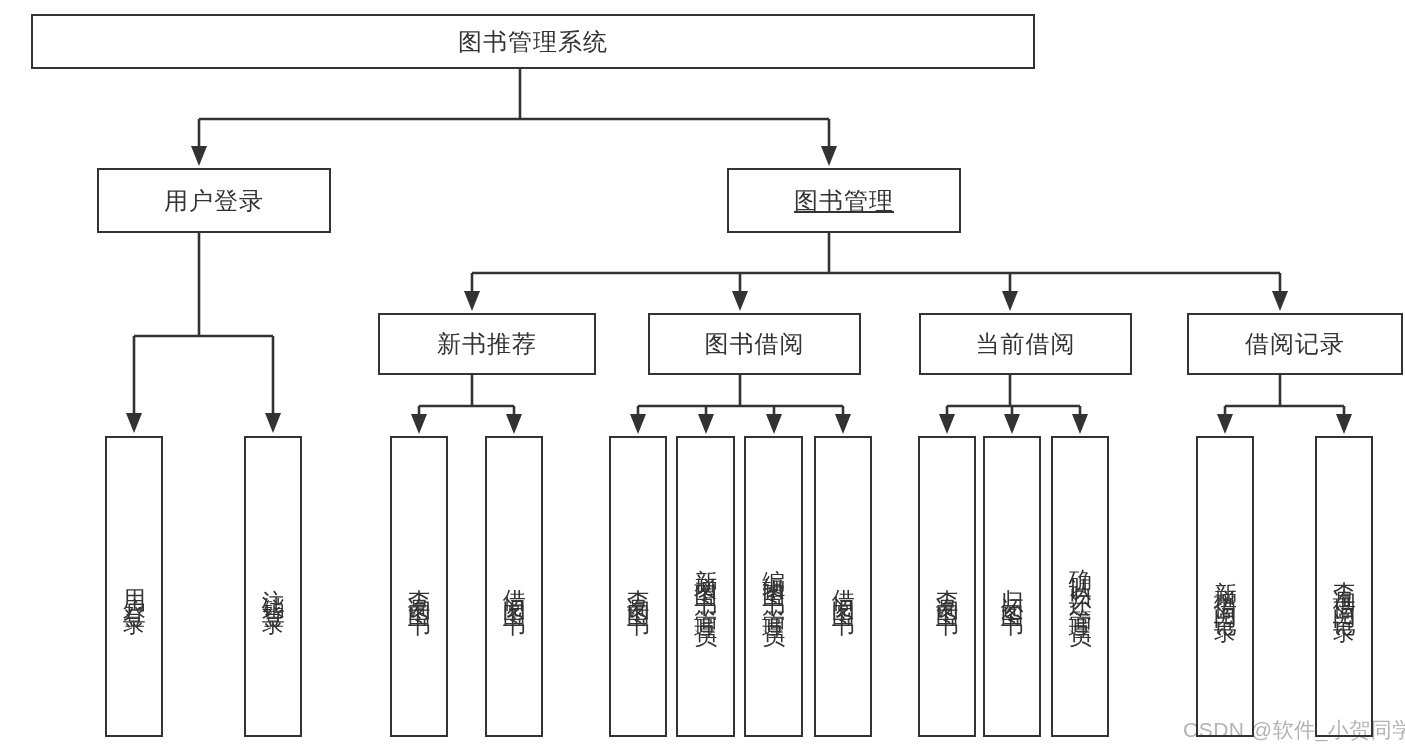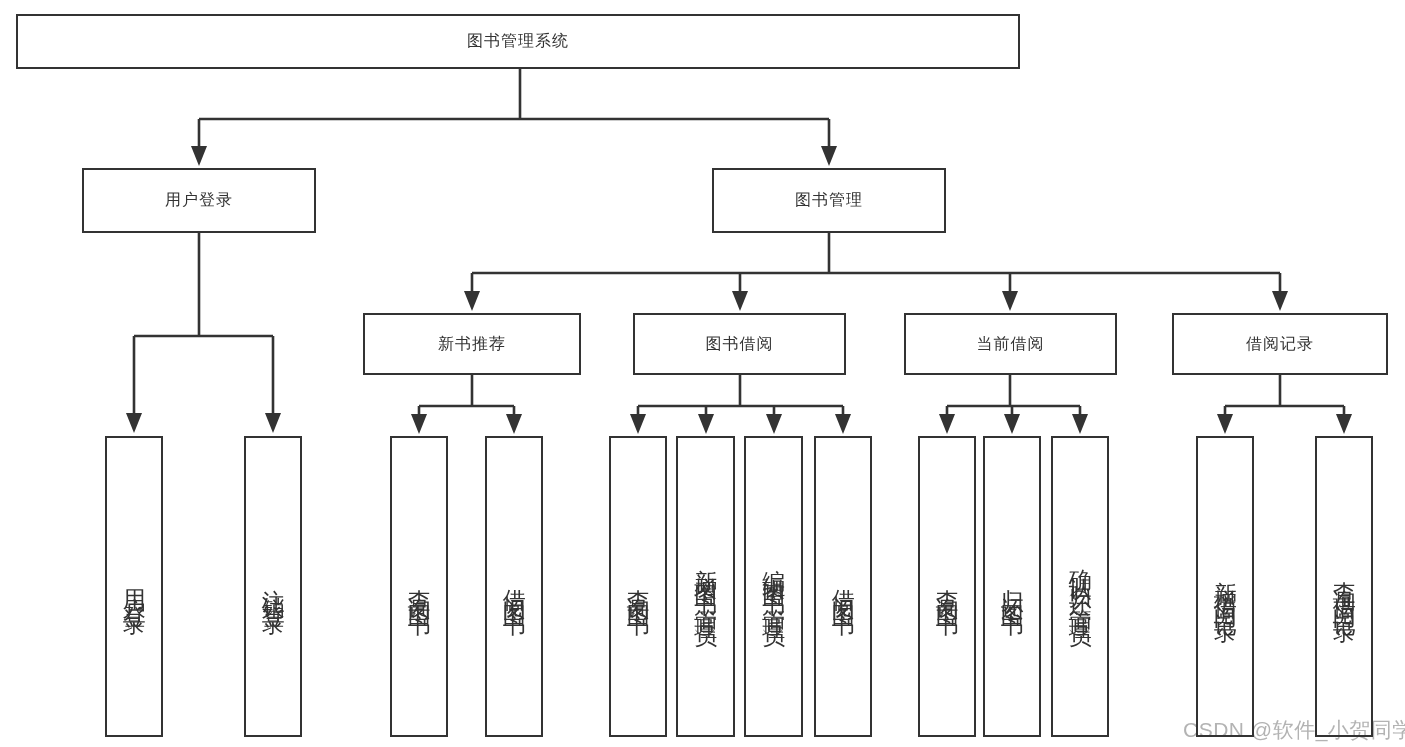--- a/index.html
+++ b/index.html
@@ -15,21 +15,21 @@
   .stage svg polygon{fill:var(--line,#333);stroke:none;}
   .node{
     position:absolute;
     box-sizing:border-box;
     border:2.5px solid var(--line,#333);
     background:transparent;
     color:var(--text,#333);
     display:flex;align-items:center;justify-content:center;
     z-index:3;
   }
-  .hbox{font-size:16px;letter-spacing:1px;}
+  .hbox{font-size:24px;letter-spacing:1px;margin-left:15px;}
   .vbox{
     writing-mode:vertical-rl;
     text-orientation:mixed;
     font-size:23px;
     letter-spacing:8px;
     line-height:1.1;
   }
   .watermark{
     position:absolute;
     left:1183px;top:716px;
@@ -97,21 +97,21 @@
 
   <div class="watermark">CSDN @软件_小贺同学</div>
 
   <div class="node hbox" style="left:16px;top:14px;width:1004px;height:55px;">
     <span>图书管理系统</span>
   </div>
 
   <div class="node hbox" style="left:82px;top:168px;width:234px;height:65px;">
     <span>用户登录</span>
   </div>
-  <div class="node hbox" style="left:712px;top:168px;width:234px;height:65px;">
+  <div class="node hbox" style="left:712px;top:168px;width:234px;height:65px;text-decoration:underline;">
     <span>图书管理</span>
   </div>
 
   <div class="node hbox" style="left:363px;top:313px;width:218px;height:62px;align-items:center;">
     <span>新书推荐</span>
   </div>
   <div class="node hbox" style="left:633px;top:313px;width:213px;height:62px;">
     <span>图书借阅</span>
   </div>
   <div class="node hbox" style="left:904px;top:313px;width:213px;height:62px;">

